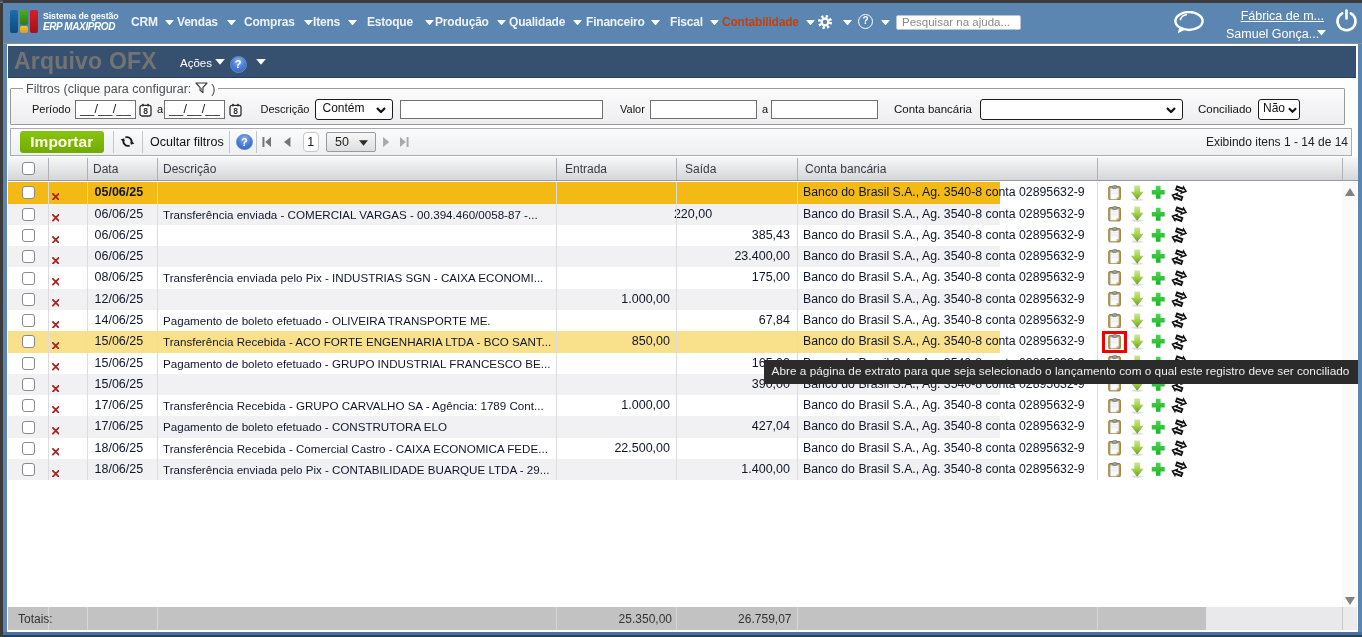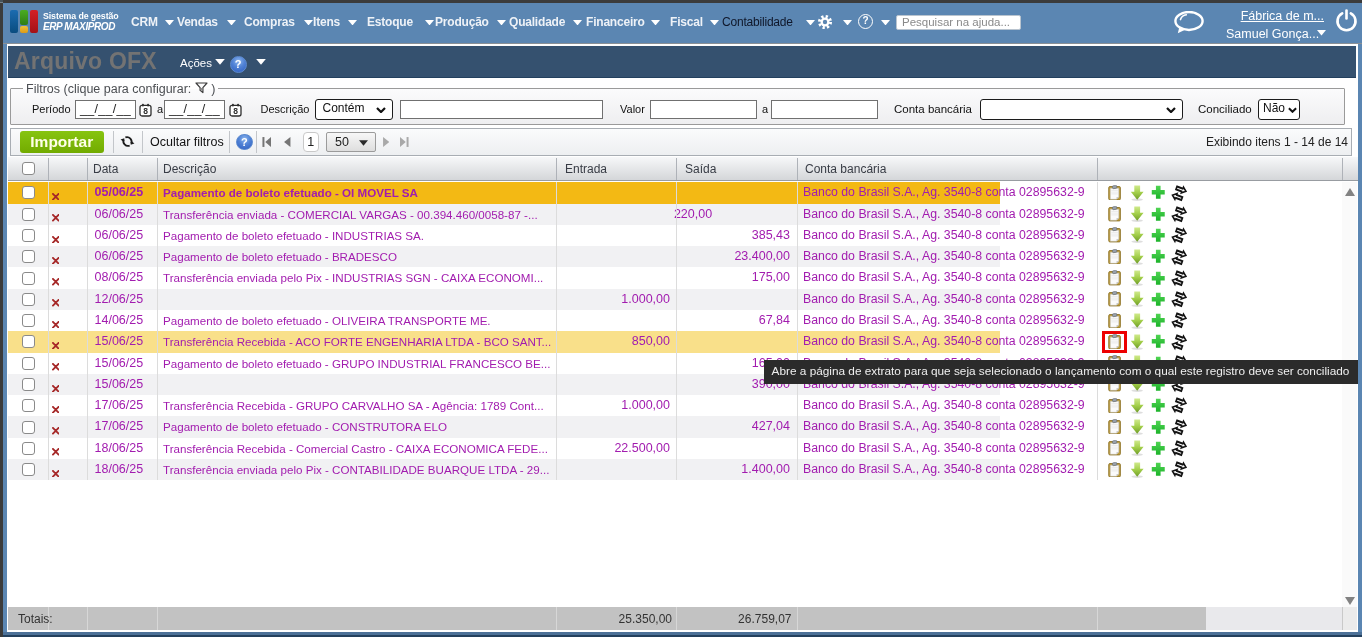--- a/index.html
+++ b/index.html
@@ -1,18 +1,18 @@
 <!DOCTYPE html>
 <html><head><meta charset="utf-8"><title>Arquivo OFX</title><style>
 
 * { margin:0; padding:0; box-sizing:border-box; }
 body { width:1362px; height:637px; position:relative; overflow:hidden;
   font-family:"Liberation Sans", sans-serif; background:#fff; }
 .abs { position:absolute; }
-.row { position:absolute; left:8px; width:992px; height:21.28px; font-size:12.5px; color:#a21caf; }
+.row { position:absolute; left:8px; width:992px; height:21.28px; font-size:12.5px; color:#0f172a; }
 .row .cell { position:absolute; top:0; height:21.28px; line-height:21.28px; white-space:nowrap; overflow:hidden; }
 .icon { position:absolute; top:2.6px; }
 .iconbg { position:absolute; top:2.9px; width:16px; height:15.6px; background:#fff; }
 .cb { position:absolute; width:13px; height:13px; background:#fff; border:1px solid #8a8a8a; border-radius:3px; }
 .vline { position:absolute; width:1px; background:#dcdcdc; }
 .sep { position:absolute; width:1px; top:130.5px; height:22px; background:#c3c6ca; }
 .flabel { position:absolute; font-size:11px; color:#111; }
 .finput { position:absolute; background:#fff; border:1px solid #707070; }
 
 </style></head><body>
@@ -64,21 +64,21 @@
     <path d="M0 0h10L5 6z" fill="#fff"></path>
   </svg>
 <div class="abs" style="left:586px;top:15.2px;font-size:12px;font-weight:bold;color:#eef2f7;letter-spacing:-0.2px">Financeiro</div>
 <svg style="position:absolute;left:650.7px;top:19.5px" width="9" height="5.5" viewBox="0 0 10 6">
     <path d="M0 0h10L5 6z" fill="#fff"></path>
   </svg>
 <div class="abs" style="left:670px;top:15.2px;font-size:12px;font-weight:bold;color:#eef2f7;letter-spacing:-0.2px">Fiscal</div>
 <svg style="position:absolute;left:709.6px;top:19.5px" width="9" height="5.5" viewBox="0 0 10 6">
     <path d="M0 0h10L5 6z" fill="#fff"></path>
   </svg>
-<div class="abs" style="left:722px;top:15.2px;font-size:12px;font-weight:normal;color:#0f172a;letter-spacing:-0.2px">Contabilidade</div>
+<div class="abs" style="left:722px;top:15.2px;font-size:12px;font-weight:bold;color:#c2410c;letter-spacing:-0.2px">Contabilidade</div>
 <svg style="position:absolute;left:805.5px;top:19.5px" width="9" height="5.5" viewBox="0 0 10 6">
     <path d="M0 0h10L5 6z" fill="#fff"></path>
   </svg>
 <svg class="abs" style="left:815.5px;top:13px" width="18" height="18" viewBox="0 0 18 18">
     <circle cx="9" cy="9" r="5.6" fill="none" stroke="#fff" stroke-width="2.9" stroke-dasharray="2.2 2.2"></circle>
     <circle cx="9" cy="9" r="4.5" fill="#fff"></circle>
     <circle cx="9" cy="9" r="2.2" fill="#5b86b2"></circle>
   </svg>
 <svg style="position:absolute;left:843px;top:19.5px" width="9" height="5.5" viewBox="0 0 10 6">
     <path d="M0 0h10L5 6z" fill="#fff"></path>
@@ -200,21 +200,20 @@
 <div class="abs" style="left:163px;top:162px;font-size:12px;color:#383c45">Descrição</div>
 <div class="abs" style="left:565px;top:162px;font-size:12px;color:#383c45">Entrada</div>
 <div class="abs" style="left:685px;top:162px;font-size:12px;color:#383c45">Saída</div>
 <div class="abs" style="left:805px;top:162px;font-size:12px;color:#383c45">Conta bancária</div>
 <div class="row" style="top:182.3px;background:#f3b914;font-weight:bold">
 <div class="cb" style="left:14px;top:4.2px"></div>
 <div class="abs" style="left:43.5px;top:7.2px"><svg width="7.5" height="7.5" viewBox="0 0 8 8">
         <path d="M1 1L7 7M7 1L1 7" stroke="#a62828" stroke-width="2.0" stroke-linecap="round"></path>
       </svg></div>
 <div class="cell" style="left:86.5px">05/06/25</div>
-<div class="cell" style="left:155px;width:393px;font-size:11.6px">Pagamento de boleto efetuado - OI MOVEL SA</div>
 <div class="cell" style="left:795px;width:296px;font-size:12.3px;font-weight:normal">Banco do Brasil S.A., Ag. 3540-8 conta 02895632-9</div>
 <div class="iconbg" style="left:1098px"></div>
 <div class="icon" style="left:1099px"><svg width="15.5" height="15.5" viewBox="0 0 16 16">
         <rect x="1.8" y="1.6" width="12" height="13.8" rx="1.2" fill="#c0a041" stroke="#8a6e20" stroke-width="0.9"></rect>
         <path d="M3.4 3.4h8.8v9l-2.4 2.4H3.4z" fill="#fbfbfb" stroke="#b5b5b5" stroke-width="0.5"></path>
         <path d="M12.2 12.4l-2.4 2.4v-2.4z" fill="#c9c9c9"></path>
         <path d="M4.4 5.6h6.8M4.4 7.4h6.8M4.4 9.2h6.8" stroke="#e3e3e3" stroke-width="0.7"></path>
         <rect x="5.6" y="0.6" width="4.6" height="3" rx="1" fill="#99a1ab" stroke="#60676f" stroke-width="0.6" transform="rotate(-9 7.9 2.1)"></rect>
       </svg></div>
 <div class="icon" style="left:1121.5px"><svg width="14.5" height="16" viewBox="0 0 14.5 16">
@@ -289,21 +288,20 @@
         <path d="M11.8 17.3 L5.8 15.1 L5.1 17.2 L1.3 10.7 L8.4 8.2 L7.6 10.2 L13.5 12.4 Z" fill="#131313"></path>
         <path d="M11.0 14.7 L5.5 12.8 L5.2 13.6 L3.4 11.5 L6.2 11.0 L5.9 11.8 L11.3 13.8 Z" fill="#fff"></path>
       </svg></div>
 </div>
 <div class="row" style="top:224.86px;background:#fff;font-weight:normal">
 <div class="cb" style="left:14px;top:4.2px"></div>
 <div class="abs" style="left:43.5px;top:7.2px"><svg width="7.5" height="7.5" viewBox="0 0 8 8">
         <path d="M1 1L7 7M7 1L1 7" stroke="#a62828" stroke-width="2.0" stroke-linecap="round"></path>
       </svg></div>
 <div class="cell" style="left:86.5px">06/06/25</div>
-<div class="cell" style="left:155px;width:393px;font-size:11.6px">Pagamento de boleto efetuado - INDUSTRIAS SA.</div>
 <div class="cell" style="left:588px;width:194px;text-align:right;font-weight:normal">385,43</div>
 <div class="cell" style="left:795px;width:296px;font-size:12.3px;font-weight:normal">Banco do Brasil S.A., Ag. 3540-8 conta 02895632-9</div>
 <div class="iconbg" style="left:1098px"></div>
 <div class="icon" style="left:1099px"><svg width="15.5" height="15.5" viewBox="0 0 16 16">
         <rect x="1.8" y="1.6" width="12" height="13.8" rx="1.2" fill="#c0a041" stroke="#8a6e20" stroke-width="0.9"></rect>
         <path d="M3.4 3.4h8.8v9l-2.4 2.4H3.4z" fill="#fbfbfb" stroke="#b5b5b5" stroke-width="0.5"></path>
         <path d="M12.2 12.4l-2.4 2.4v-2.4z" fill="#c9c9c9"></path>
         <path d="M4.4 5.6h6.8M4.4 7.4h6.8M4.4 9.2h6.8" stroke="#e3e3e3" stroke-width="0.7"></path>
         <rect x="5.6" y="0.6" width="4.6" height="3" rx="1" fill="#99a1ab" stroke="#60676f" stroke-width="0.6" transform="rotate(-9 7.9 2.1)"></rect>
       </svg></div>
@@ -334,21 +332,20 @@
         <path d="M11.8 17.3 L5.8 15.1 L5.1 17.2 L1.3 10.7 L8.4 8.2 L7.6 10.2 L13.5 12.4 Z" fill="#131313"></path>
         <path d="M11.0 14.7 L5.5 12.8 L5.2 13.6 L3.4 11.5 L6.2 11.0 L5.9 11.8 L11.3 13.8 Z" fill="#fff"></path>
       </svg></div>
 </div>
 <div class="row" style="top:246.14000000000001px;background:#f1f1f3;font-weight:normal">
 <div class="cb" style="left:14px;top:4.2px"></div>
 <div class="abs" style="left:43.5px;top:7.2px"><svg width="7.5" height="7.5" viewBox="0 0 8 8">
         <path d="M1 1L7 7M7 1L1 7" stroke="#a62828" stroke-width="2.0" stroke-linecap="round"></path>
       </svg></div>
 <div class="cell" style="left:86.5px">06/06/25</div>
-<div class="cell" style="left:155px;width:393px;font-size:11.6px">Pagamento de boleto efetuado - BRADESCO</div>
 <div class="cell" style="left:588px;width:194px;text-align:right;font-weight:normal">23.400,00</div>
 <div class="cell" style="left:795px;width:296px;font-size:12.3px;font-weight:normal">Banco do Brasil S.A., Ag. 3540-8 conta 02895632-9</div>
 <div class="iconbg" style="left:1098px"></div>
 <div class="icon" style="left:1099px"><svg width="15.5" height="15.5" viewBox="0 0 16 16">
         <rect x="1.8" y="1.6" width="12" height="13.8" rx="1.2" fill="#c0a041" stroke="#8a6e20" stroke-width="0.9"></rect>
         <path d="M3.4 3.4h8.8v9l-2.4 2.4H3.4z" fill="#fbfbfb" stroke="#b5b5b5" stroke-width="0.5"></path>
         <path d="M12.2 12.4l-2.4 2.4v-2.4z" fill="#c9c9c9"></path>
         <path d="M4.4 5.6h6.8M4.4 7.4h6.8M4.4 9.2h6.8" stroke="#e3e3e3" stroke-width="0.7"></path>
         <rect x="5.6" y="0.6" width="4.6" height="3" rx="1" fill="#99a1ab" stroke="#60676f" stroke-width="0.6" transform="rotate(-9 7.9 2.1)"></rect>
       </svg></div>

